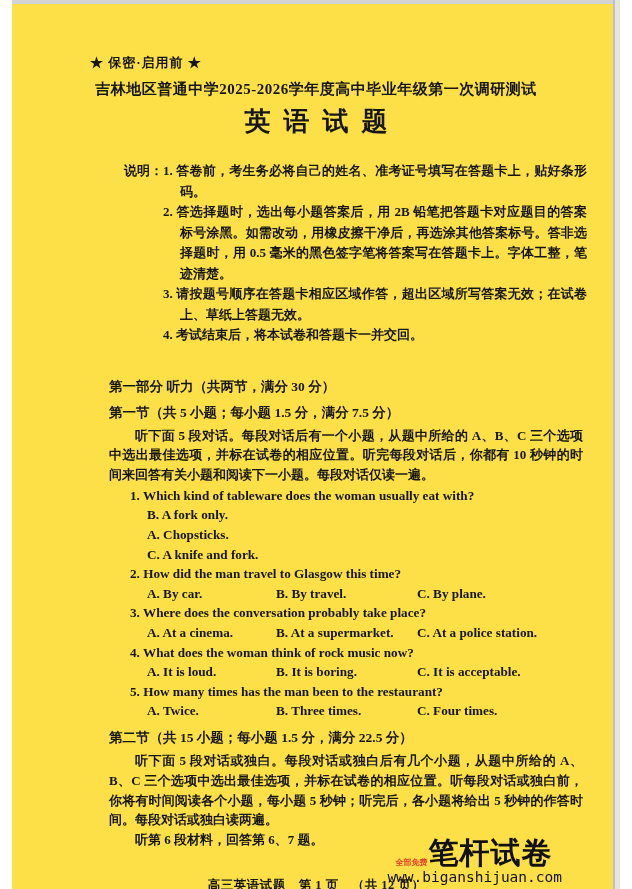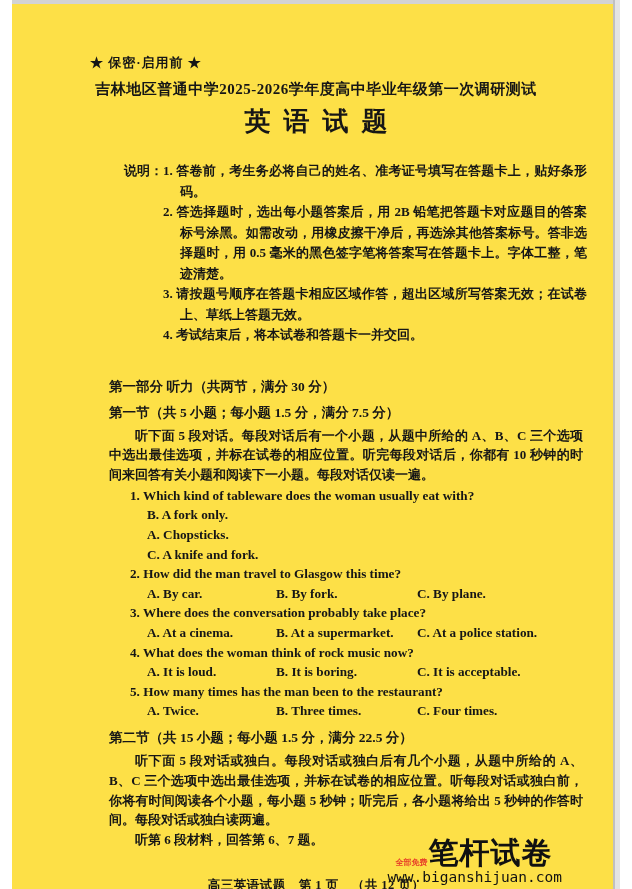--- a/index.html
+++ b/index.html
@@ -100,21 +100,21 @@
           <div>B. A fork only.</div>
           <div>A. Chopsticks.</div>
           <div>C. A knife and fork.</div>
         </div>
       </div>
 
       <div class="question">
         <div class="q-line"><span>2.</span> <span>How did the man travel to Glasgow this time?</span></div>
         <div class="opts-row">
           <span class="opt-a">A. By car.</span>
-          <span class="opt-b">B. By fork.</span>
+          <span class="opt-b">B. By travel.</span>
           <span class="opt-c">C. By plane.</span>
         </div>
       </div>
 
       <div class="question">
         <div class="q-line"><span>3.</span> <span>Where does the conversation probably take place?</span></div>
         <div class="opts-row">
           <span class="opt-a">A. At a cinema.</span>
           <span class="opt-b">B. At a supermarket.</span>
           <span class="opt-c">C. At a police station.</span>

